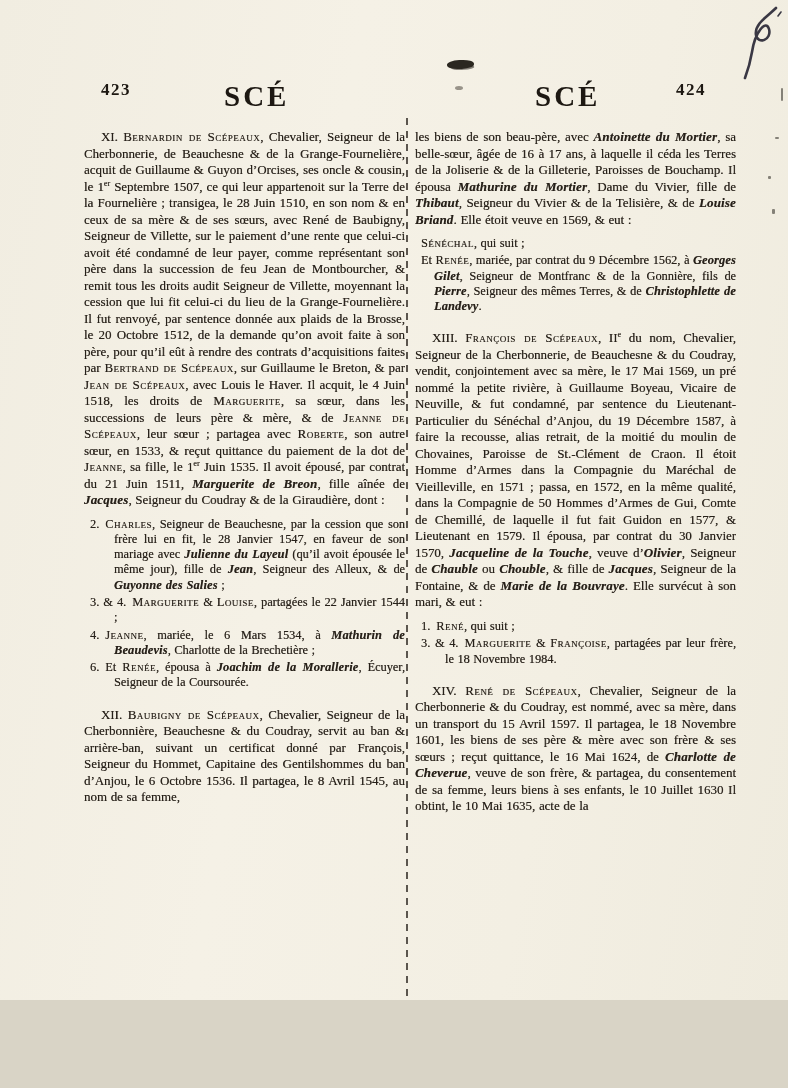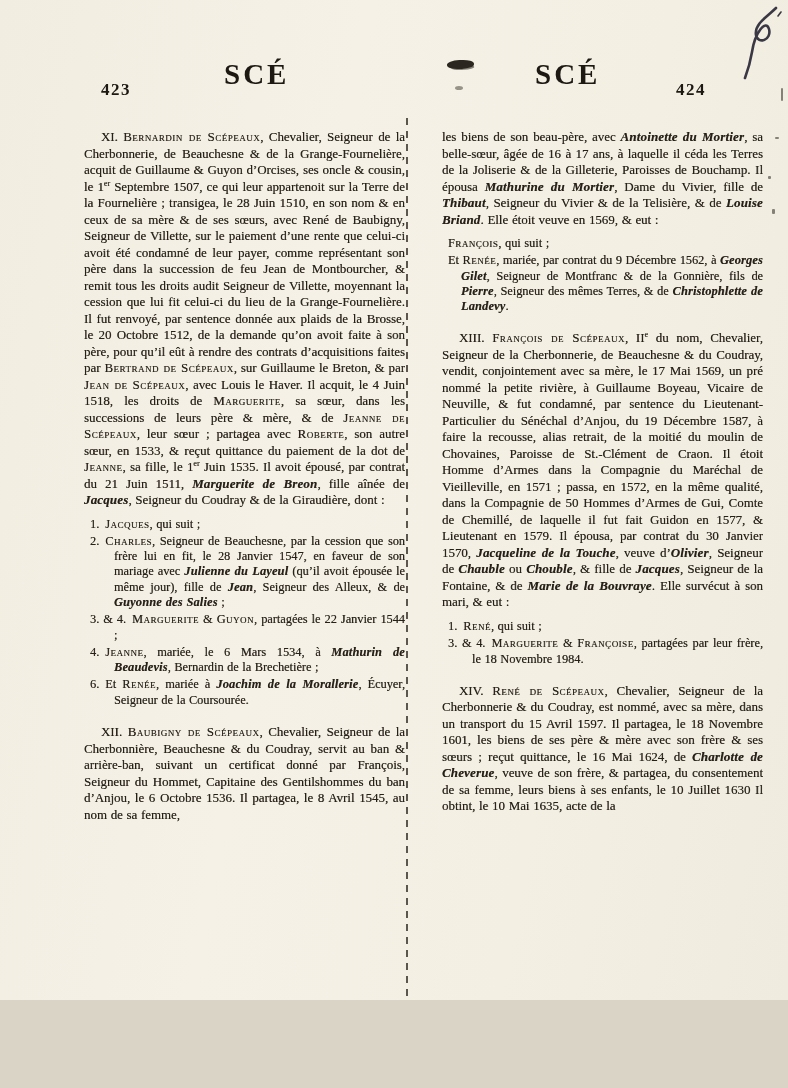--- a/index.html
+++ b/index.html
@@ -2,35 +2,35 @@
 <html><head>
 <meta charset="utf-8">
 <style>
   html,body { margin:0; padding:0; background:#d9d4c6; }
   .page {
     position:relative; width:788px; height:1000px; overflow:hidden;
     background:linear-gradient(100deg,#f1ede1 0%,#f5f1e6 38%,#f3efe3 70%,#efebde 100%);
     font-family:Liberation Serif, serif;
     color:#262019;
   }
-  .running-title { position:absolute; top:58px; font-size:29px; font-weight:700; letter-spacing:3px; color:#1d1812; }
+  .running-title { position:absolute; top:80px; font-size:29px; font-weight:700; letter-spacing:3px; color:#1d1812; }
   .rt-left  { left:224px; }
   .rt-right { left:535px; }
   .pnum { position:absolute; top:80px; font-size:17px; font-weight:700; letter-spacing:1.5px; color:#1d1812; }
   .pn-left  { left:101px; }
   .pn-right { left:676px; }
 
   .col {
     position:absolute; top:113px; width:321px; height:962px; overflow:hidden;
     text-align:justify; font-size:12.9px; line-height:16.5px;
     text-shadow:0.3px 0.2px 0 rgba(38,30,22,0.55);
     word-spacing:0.5px;
   }
   .col-left  { left:84px; }
-  .col-right { left:442px; }
+  .col-right { left:415px; }
 
   .para { margin:16px 0 8px 0; }
   .para.indent { text-indent:17px; }
   .list { font-size:12.3px; line-height:15.3px; margin:2px 0 10px 6px; }
   .li { padding-left:24px; text-indent:-24px; margin-bottom:2px; }
   .list.hang .li { padding-left:13px; text-indent:-13px; }
   .marker { margin-right:6px; }
   .marker:empty { margin-right:0; }
 
   .seg-i  { font-style:italic; font-weight:700; letter-spacing:0.2px; }
@@ -88,45 +88,42 @@
   <div class="running-title rt-right">SCÉ</div>
   <div class="pnum pn-right">424</div>
 
   <div class="col-divider"></div>
 
   <div class="col col-left">
     <p class="para indent"><span>XI. </span><span class="seg-sc">Bernardin de Scépeaux</span><span>, Chevalier, Seigneur de la Cherbonnerie, de Beauchesne &amp; de la Grange-Fournelière, acquit de Guillaume &amp; Guyon d’Orcises, ses oncle &amp; cousin, le 1</span><span class="seg-sup">er</span><span> Septembre 1507, ce qui leur appartenoit sur la Terre de la Fournelière ; transigea, le 28 Juin 1510, en son nom &amp; en ceux de sa mère &amp; de ses sœurs, avec René de Baubigny, Seigneur de Villette, sur le paiement d’une rente que celui-ci avoit été condamné de leur payer, comme représentant son père dans la succession de feu Jean de Montbourcher, &amp; remit tous les droits audit Seigneur de Villette, moyennant la cession que lui fit celui-ci du lieu de la Grange-Fournelière. Il fut renvoyé, par sentence donnée aux plaids de la Brosse, le 20 Octobre 1512, de la demande qu’on avoit faite à son père, pour qu’il eût à rendre des contrats d’acquisitions faites par </span><span class="seg-sc">Bertrand de Scépeaux</span><span>, sur Guillaume le Breton, &amp; par </span><span class="seg-sc">Jean de Scépeaux</span><span>, avec Louis le Haver. Il acquit, le 4 Juin 1518, les droits de </span><span class="seg-sc">Marguerite</span><span>, sa sœur, dans les successions de leurs père &amp; mère, &amp; de </span><span class="seg-sc">Jeanne de Scépeaux</span><span>, leur sœur ; partagea avec </span><span class="seg-sc">Roberte</span><span>, son autre sœur, en 1533, &amp; reçut quittance du paiement de la dot de </span><span class="seg-sc">Jeanne</span><span>, sa fille, le 1</span><span class="seg-sup">er</span><span> Juin 1535. Il avoit épousé, par contrat du 21 Juin 1511, </span><span class="seg-i">Marguerite de Breon</span><span>, fille aînée de </span><span class="seg-i">Jacques</span><span>, Seigneur du Coudray &amp; de la Giraudière, dont :</span></p>
 
     <div class="list">
       <div class="li">
-        <span class="marker">1.</span><span><span class="seg-sc">Jacques</span><span>, qui suit ;</span></span>
-      </div>
-      <div class="li">
         <span class="marker">2.</span><span><span class="seg-sc">Charles</span><span>, Seigneur de Beauchesne, par la cession que son frère lui en fit, le 28 Janvier 1547, en faveur de son mariage avec </span><span class="seg-i">Julienne du Layeul</span><span> (qu’il avoit épousée le même jour), fille de </span><span class="seg-i">Jean</span><span>, Seigneur des Alleux, &amp; de </span><span class="seg-i">Guyonne des Salies</span><span> ;</span></span>
       </div>
       <div class="li">
-        <span class="marker">3. &amp; 4.</span><span><span class="seg-sc">Marguerite</span><span> &amp; </span><span class="seg-sc">Guyon</span><span>, partagées le 22 Janvier 1544 ;</span></span>
+        <span class="marker">3. &amp; 4.</span><span><span class="seg-sc">Marguerite</span><span> &amp; </span><span class="seg-sc">Louise</span><span>, partagées le 22 Janvier 1544 ;</span></span>
       </div>
       <div class="li">
-        <span class="marker">4.</span><span><span class="seg-sc">Jeanne</span><span>, mariée, le 6 Mars 1534, à </span><span class="seg-i">Mathurin de Beaudevis</span><span>, Bernardin de la Brechetière ;</span></span>
+        <span class="marker">4.</span><span><span class="seg-sc">Jeanne</span><span>, mariée, le 6 Mars 1534, à </span><span class="seg-i">Mathurin de Beaudevis</span><span>, Charlotte de la Brechetière ;</span></span>
       </div>
       <div class="li">
-        <span class="marker">6.</span><span><span>Et </span><span class="seg-sc">Renée</span><span>, mariée à </span><span class="seg-i">Joachim de la Morallerie</span><span>, Écuyer, Seigneur de la Coursourée.</span></span>
+        <span class="marker">6.</span><span><span>Et </span><span class="seg-sc">Renée</span><span>, épousa à </span><span class="seg-i">Joachim de la Morallerie</span><span>, Écuyer, Seigneur de la Coursourée.</span></span>
       </div>
     </div>
 
     <p class="para indent"><span>XII. </span><span class="seg-sc">Baubigny de Scépeaux</span><span>, Chevalier, Seigneur de la Cherbonnière, Beauchesne &amp; du Coudray, servit au ban &amp; arrière-ban, suivant un certificat donné par François, Seigneur du Hommet, Capitaine des Gentilshommes du ban d’Anjou, le 6 Octobre 1536. Il partagea, le 8 Avril 1545, au nom de sa femme,</span></p>
   </div>
 
   <div class="col col-right">
     <p class="para"><span>les biens de son beau-père, avec </span><span class="seg-i">Antoinette du Mortier</span><span>, sa belle-sœur, âgée de 16 à 17 ans, à laquelle il céda les Terres de la Joliserie &amp; de la Gilleterie, Paroisses de Bouchamp. Il épousa </span><span class="seg-i">Mathurine du Mortier</span><span>, Dame du Vivier, fille de </span><span class="seg-i">Thibaut</span><span>, Seigneur du Vivier &amp; de la Telisière, &amp; de </span><span class="seg-i">Louise Briand</span><span>. Elle étoit veuve en 1569, &amp; eut :</span></p>
 
     <div class="list hang">
       <div class="li">
-        <span class="marker"></span><span><span class="seg-sc">François</span><span>, qui suit ;</span></span>
+        <span class="marker"></span><span><span class="seg-sc">Sénéchal</span><span>, qui suit ;</span></span>
       </div>
       <div class="li">
         <span class="marker"></span><span><span>Et </span><span class="seg-sc">Renée</span><span>, mariée, par contrat du 9 Décembre 1562, à </span><span class="seg-i">Georges Gilet</span><span>, Seigneur de Montfranc &amp; de la Gonnière, fils de </span><span class="seg-i">Pierre</span><span>, Seigneur des mêmes Terres, &amp; de </span><span class="seg-i">Christophlette de Landevy</span><span>.</span></span>
       </div>
     </div>
 
     <p class="para indent"><span>XIII. </span><span class="seg-sc">François de Scépeaux</span><span>, II</span><span class="seg-sup">e</span><span> du nom, Chevalier, Seigneur de la Cherbonnerie, de Beauchesne &amp; du Coudray, vendit, conjointement avec sa mère, le 17 Mai 1569, un pré nommé la petite rivière, à Guillaume Boyeau, Vicaire de Neuville, &amp; fut condamné, par sentence du Lieutenant-Particulier du Sénéchal d’Anjou, du 19 Décembre 1587, à faire la recousse, alias retrait, de la moitié du moulin de Chovaines, Paroisse de St.-Clément de Craon. Il étoit Homme d’Armes dans la Compagnie du Maréchal de Vieilleville, en 1571 ; passa, en 1572, en la même qualité, dans la Compagnie de 50 Hommes d’Armes de Gui, Comte de Chemillé, de laquelle il fut fait Guidon en 1577, &amp; Lieutenant en 1579. Il épousa, par contrat du 30 Janvier 1570, </span><span class="seg-i">Jacqueline de la Touche</span><span>, veuve d’</span><span class="seg-i">Olivier</span><span>, Seigneur de </span><span class="seg-i">Chauble</span><span> ou </span><span class="seg-i">Chouble</span><span>, &amp; fille de </span><span class="seg-i">Jacques</span><span>, Seigneur de la Fontaine, &amp; de </span><span class="seg-i">Marie de la Bouvraye</span><span>. Elle survécut à son mari, &amp; eut :</span></p>
 
     <div class="list">
       <div class="li">

